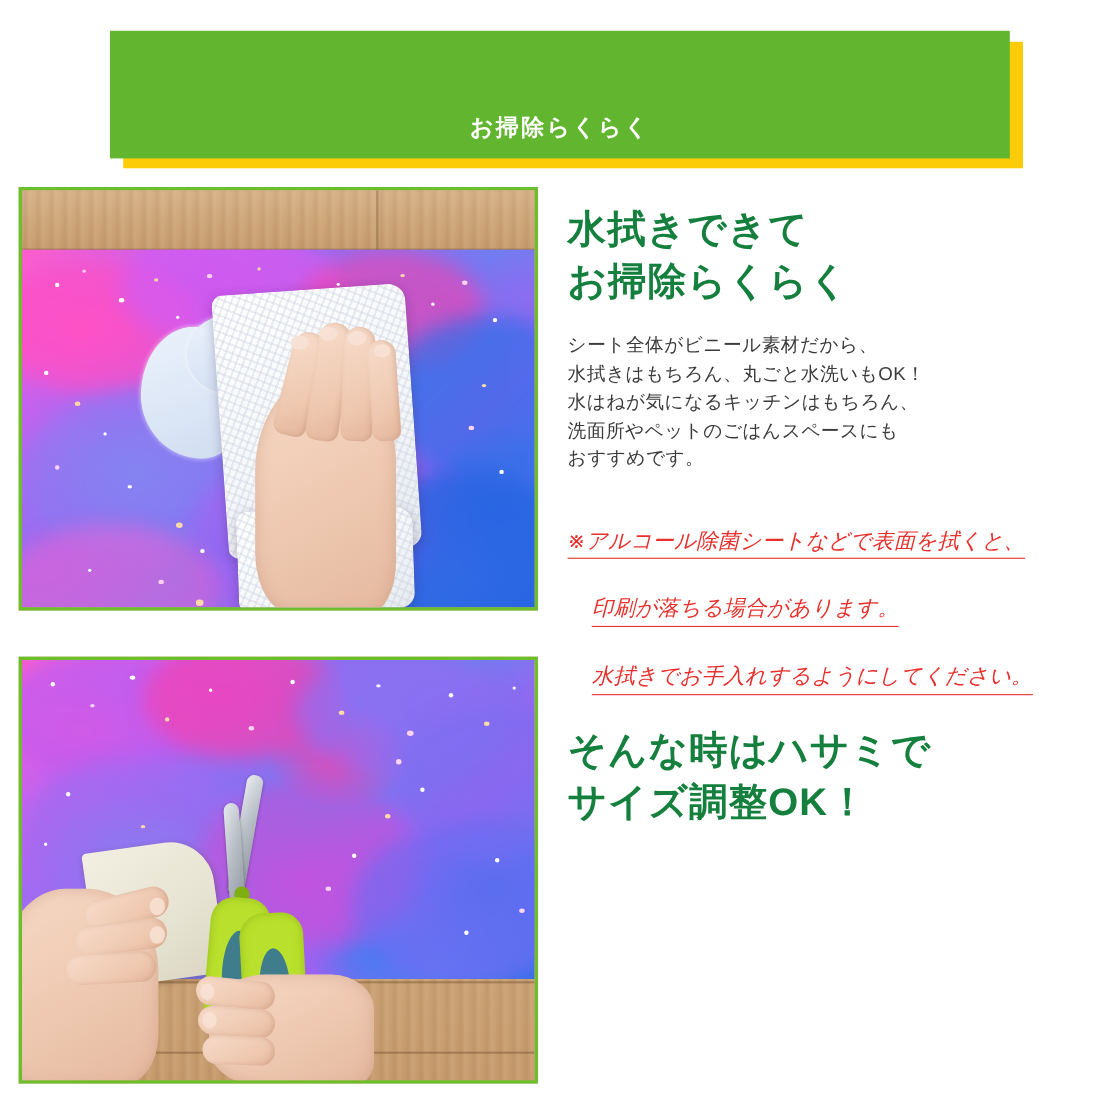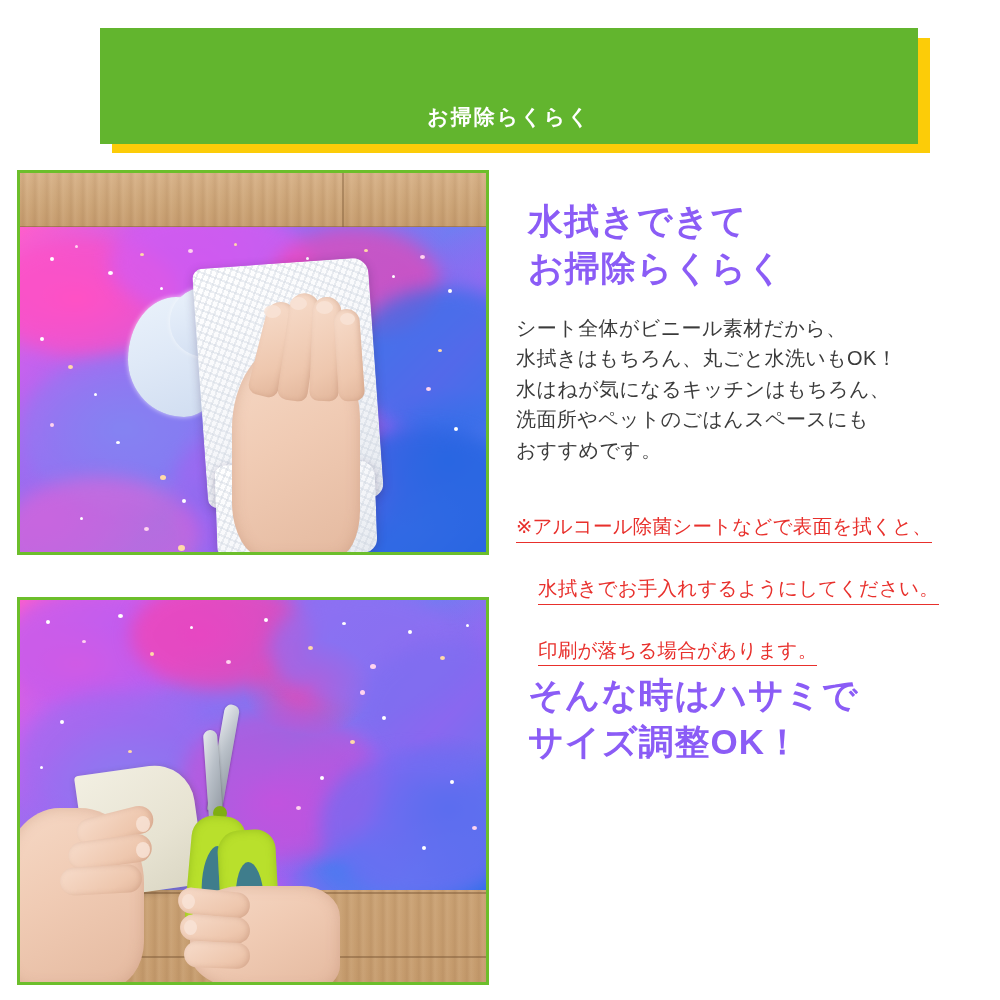--- a/index.html
+++ b/index.html
@@ -137,37 +137,38 @@
   }
   .handle-in{position:absolute;background:#3f7d8c;border-radius:50%;}
   .pivot{position:absolute;background:#7fae12;border-radius:50%;}
 
   
   .textcol{position:absolute;left:516px;}
   .t1{top:186px;}
   .t2{top:660px;}
 
   .heading{
-    color:#8b5cf6;font-size:35px;font-weight:bold;line-height:1.33;
-    letter-spacing:1px;white-space:pre-line;margin:12px;
+    color:#15803d;font-size:35px;font-weight:bold;line-height:1.33;
+    letter-spacing:1px;white-space:pre-line;margin:0;
   }
   .body{
-    color:#3b3b3b;font-size:20px;line-height:1.52;letter-spacing:.4px;
+    color:#3b3b3b;font-size:17px;line-height:1.52;letter-spacing:.4px;
     white-space:pre-line;margin:0;
   }
   .t1 .body{margin-top:22px;}
   .t2 .body{margin-top:40px;}
   .caution{
     color:#e8302c;font-size:19.5px;line-height:1.56;letter-spacing:.2px;
     margin:0;margin-top:16px;white-space:pre-line;
   }
   .caution span{
     display:block;
     border-bottom:1.5px solid #e8302c;
     width:fit-content;
+    font-style:italic;
   }
   .caution span.indent{margin-left:22px;}
 </style>
 </head>
 <body>
 
 <div class="banner-wrap">
   <div class="banner-yellow"></div>
   <div class="banner-green">
     <div class="banner-sub">お掃除らくらく</div>
@@ -315,21 +316,21 @@
 <div class="textcol t1">
   <h2 class="heading">水拭きできて
 お掃除らくらく</h2>
   <p class="body">シート全体がビニール素材だから、
 水拭きはもちろん、丸ごと水洗いもOK！
 水はねが気になるキッチンはもちろん、
 洗面所やペットのごはんスペースにも
 おすすめです。</p>
   <p class="caution">
     <span>※アルコール除菌シートなどで表面を拭くと、</span>
+    <span class="indent">印刷が落ちる場合があります。</span>
     <span class="indent">水拭きでお手入れするようにしてください。</span>
-    <span class="indent">印刷が落ちる場合があります。</span>
   </p>
 </div>
 
 <div class="textcol t2">
   <h2 class="heading">そんな時はハサミで
 サイズ調整OK！</h2>
 </div>
 
 </body></html>

